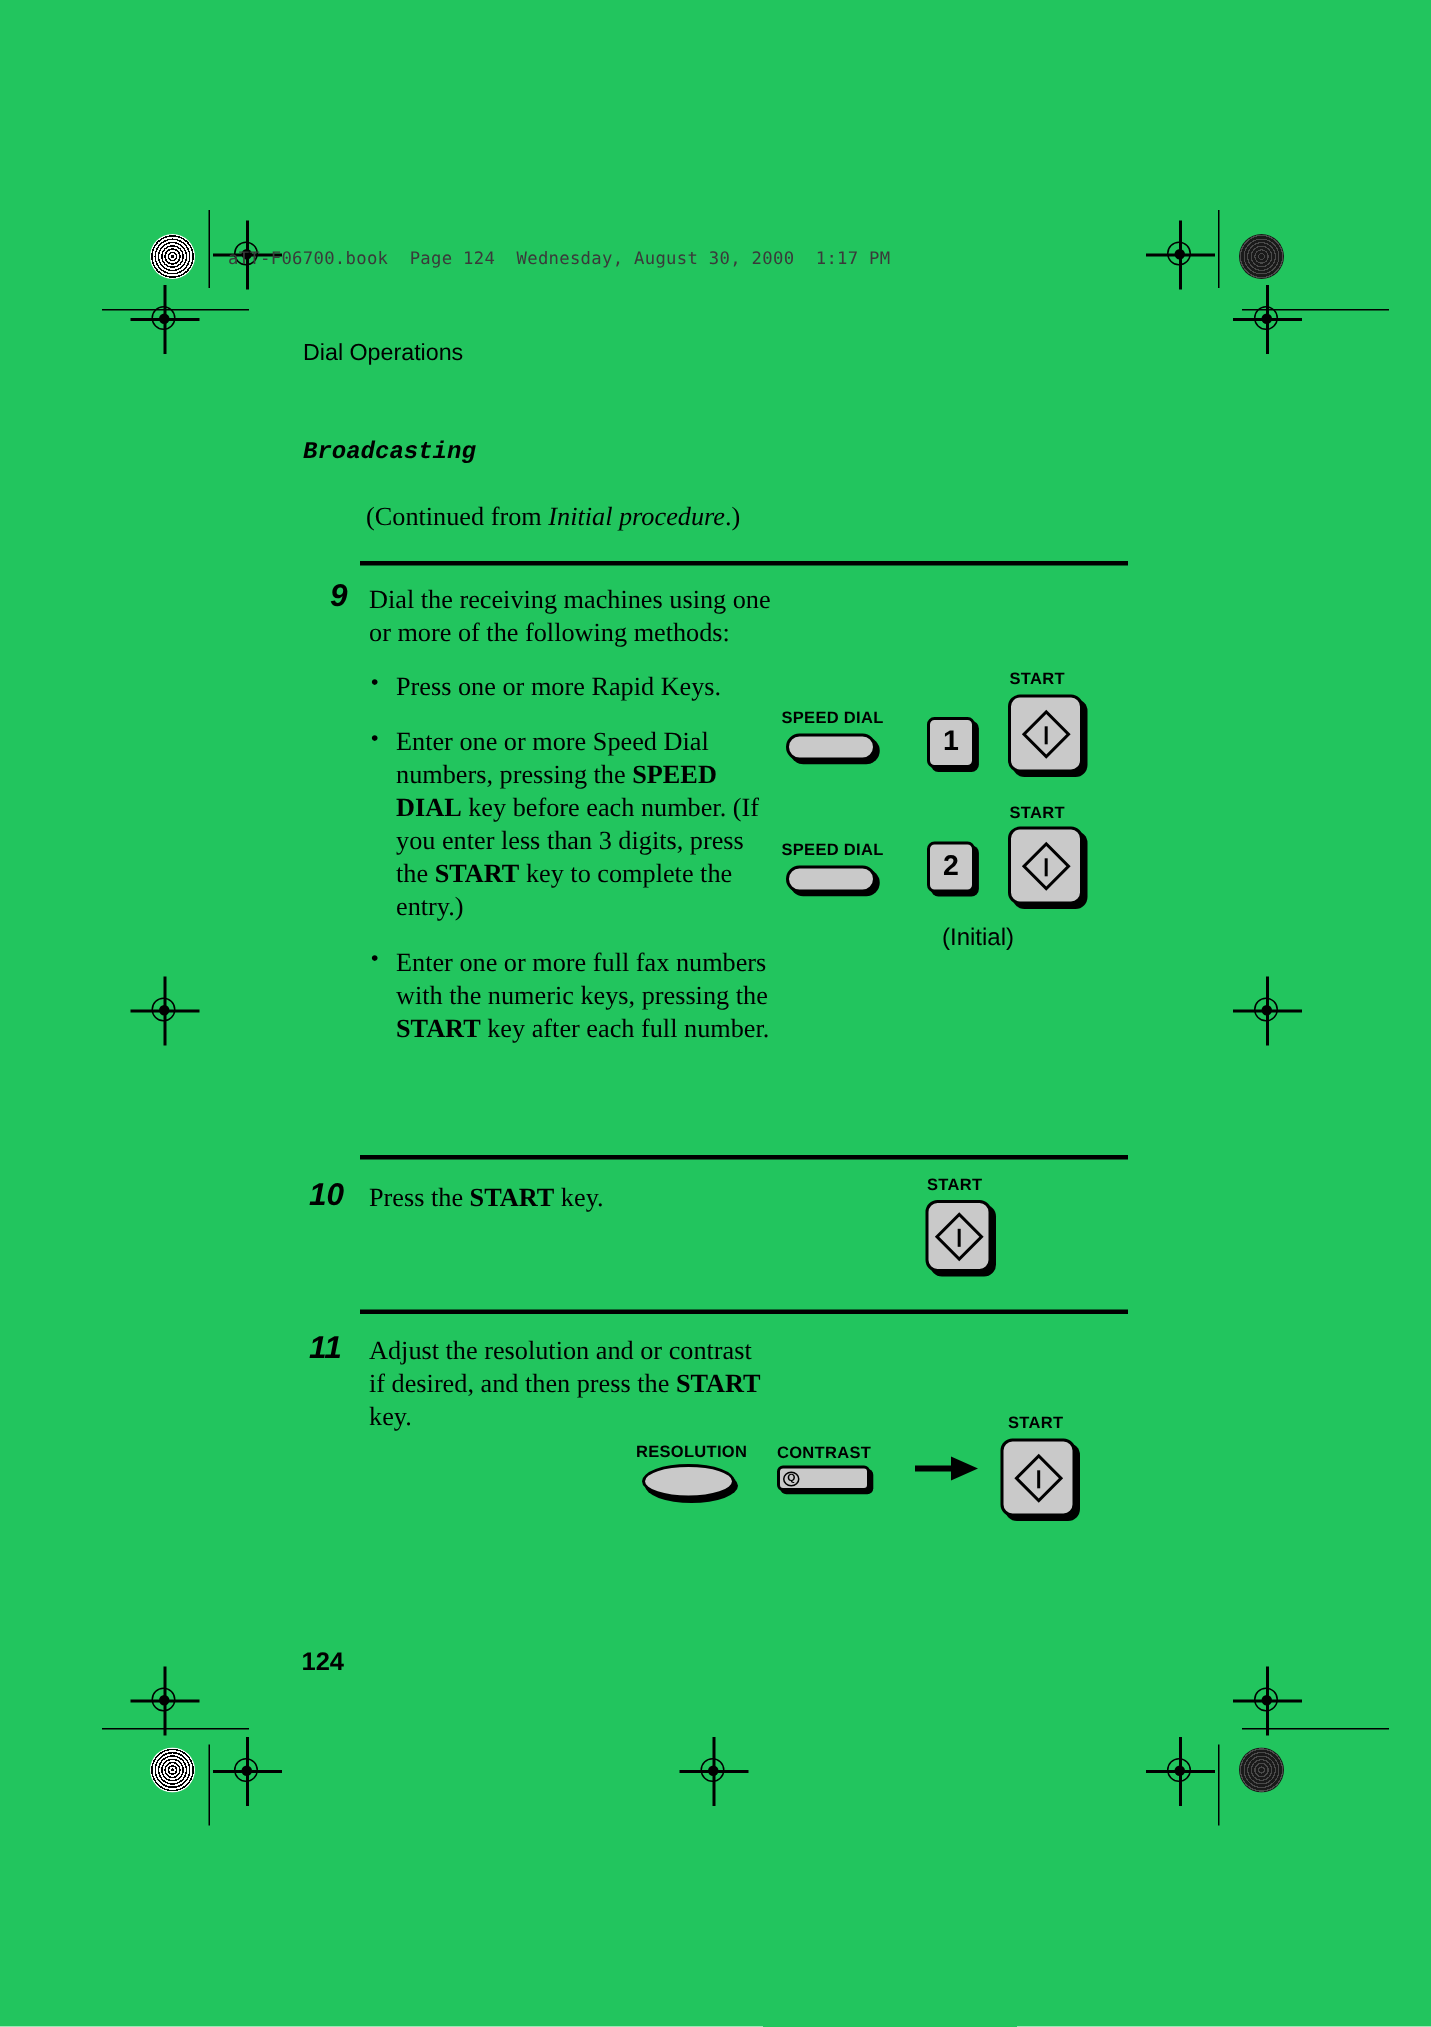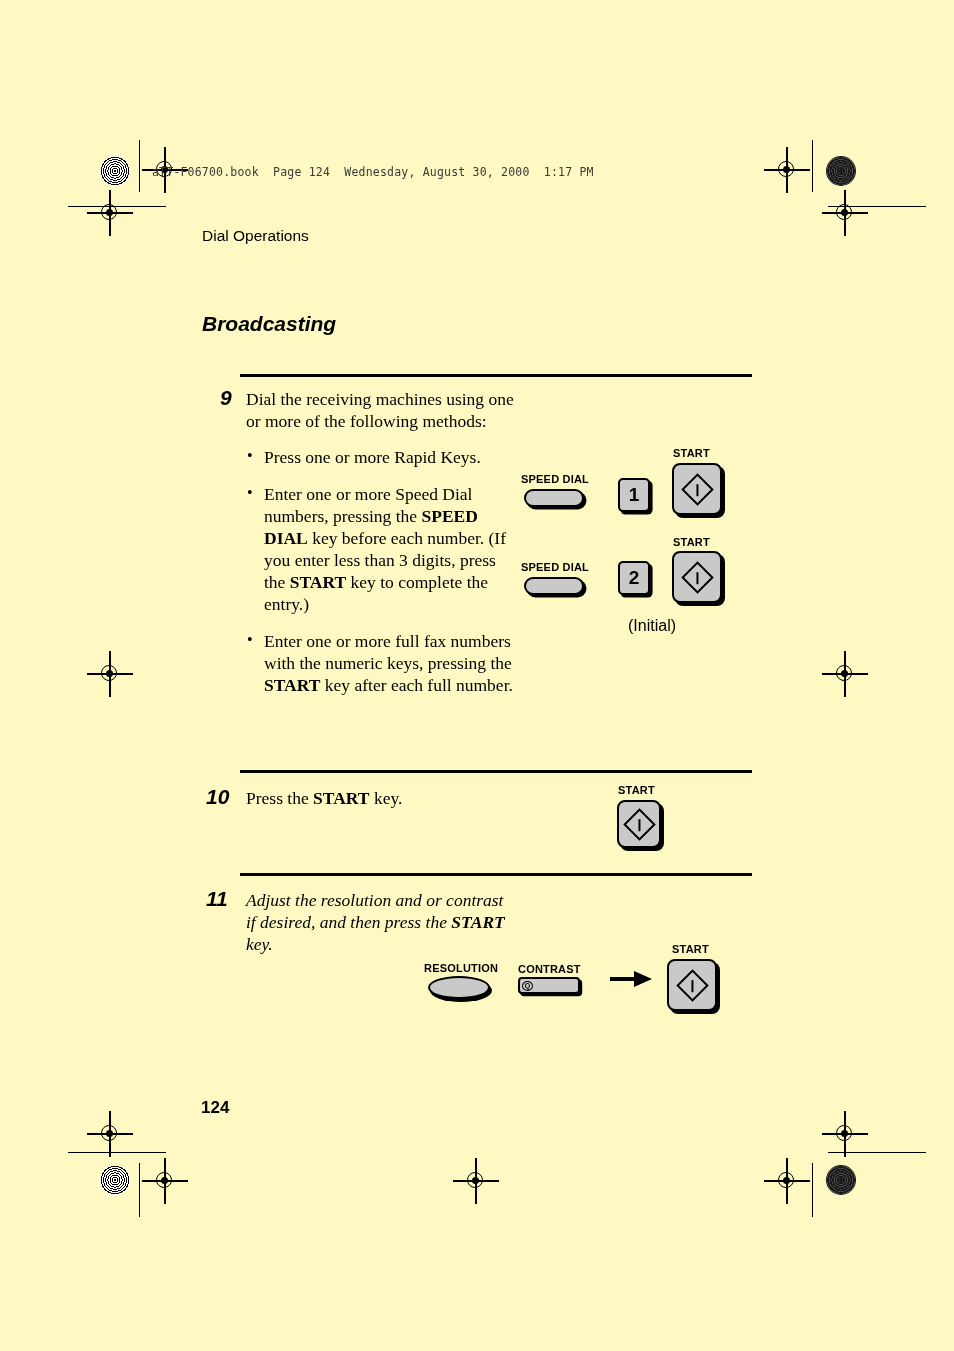--- a/index.html
+++ b/index.html
@@ -4,21 +4,21 @@
 <style>
   html, body {
     margin: 0;
     padding: 0;
     background: #ffffff;
   }
   .page {
     position: relative;
     width: 954px;
     height: 1351px;
-    background: #fef9c3;
+    background: #22c55e;
     overflow: hidden;
     font-family: "Liberation Serif", "DejaVu Serif", serif;
     color: #000000;
   }
 
   
   .reg {
     position: absolute;
     width: 34px;
     height: 34px;
@@ -88,25 +88,25 @@
     position: absolute;
     left: 202px;
     top: 227px;
     font-family: "Liberation Sans", "DejaVu Sans", sans-serif;
     font-size: 15.5px;
     color: #000;
   }
   .section-title {
     position: absolute;
     left: 202px;
-    top: 312px;
-    font-family: Liberation Sans, sans-serif;
+    top: 292px;
+    font-family: Liberation Mono, monospace;
     font-weight: bold;
     font-style: italic;
-    font-size: 21px;
+    font-size: 16px;
   }
   .continued {
     position: absolute;
     left: 244px;
     top: 334px;
     font-size: 17.5px;
   }
   .continued i { font-style: italic; }
 
   .rule {
@@ -365,20 +365,23 @@
       <div class="vl"></div>
       <div class="circ"></div>
       <div class="dot"></div>
   </div>
 
   <div class="run-header">aTT-F06700.book  Page 124  Wednesday, August 30, 2000  1:17 PM</div>
 
   <div class="chapter-title">Dial Operations</div>
   <div class="section-title">Broadcasting</div>
 
+  <div class="continued">
+    <span>(Continued from </span><i>Initial procedure</i><span>.)</span>
+  </div>
 
   <div class="rule" style="top:374px;"></div>
   <div class="rule" style="top:770px;"></div>
   <div class="rule" style="top:873px;"></div>
 
   <div class="step-num" style="left:220px; top:386px;">9</div>
   <div class="step-body" style="left:246px; top:388px; width:280px;">
     <span>Dial the receiving machines using one</span>
     <span>or more of the following methods:</span>
   </div>
@@ -413,21 +416,21 @@
 
   <div class="step-num" style="left:206px; top:785px;">10</div>
   <div class="step-body" id="s10" style="left:246px; top:787px; width:290px;">Press the <b>START</b> key.</div>
 
   <div class="keylabel" style="left:618px; top:784px;">START</div>
   <div class="key-start sm" style="left:617px; top:800px;">
     <span class="start-glyph"></span>
   </div>
 
   <div class="step-num" style="left:206px; top:887px;text-align:center;">11</div>
-  <div class="step-body" id="s11" style="left:246px; top:889px; width:270px;font-style:italic;">Adjust the resolution and or contrast if desired, and then press the <b>START</b> key.</div>
+  <div class="step-body" id="s11" style="left:246px; top:889px; width:270px;">Adjust the resolution and or contrast if desired, and then press the <b>START</b> key.</div>
 
   <div class="keylabel" style="left:424px; top:962px;">RESOLUTION</div>
   <div class="key-oval" style="left:428px; top:976px;"></div>
 
   <div class="keylabel" style="left:518px; top:963px;">CONTRAST</div>
   <div class="key-contrast" style="left:518px; top:977px;">
     <span class="q">Q</span>
   </div>
 
   <svg class="arrow" width="46" height="22" style="left:608px; top:968px;" viewBox="0 0 46 22">

